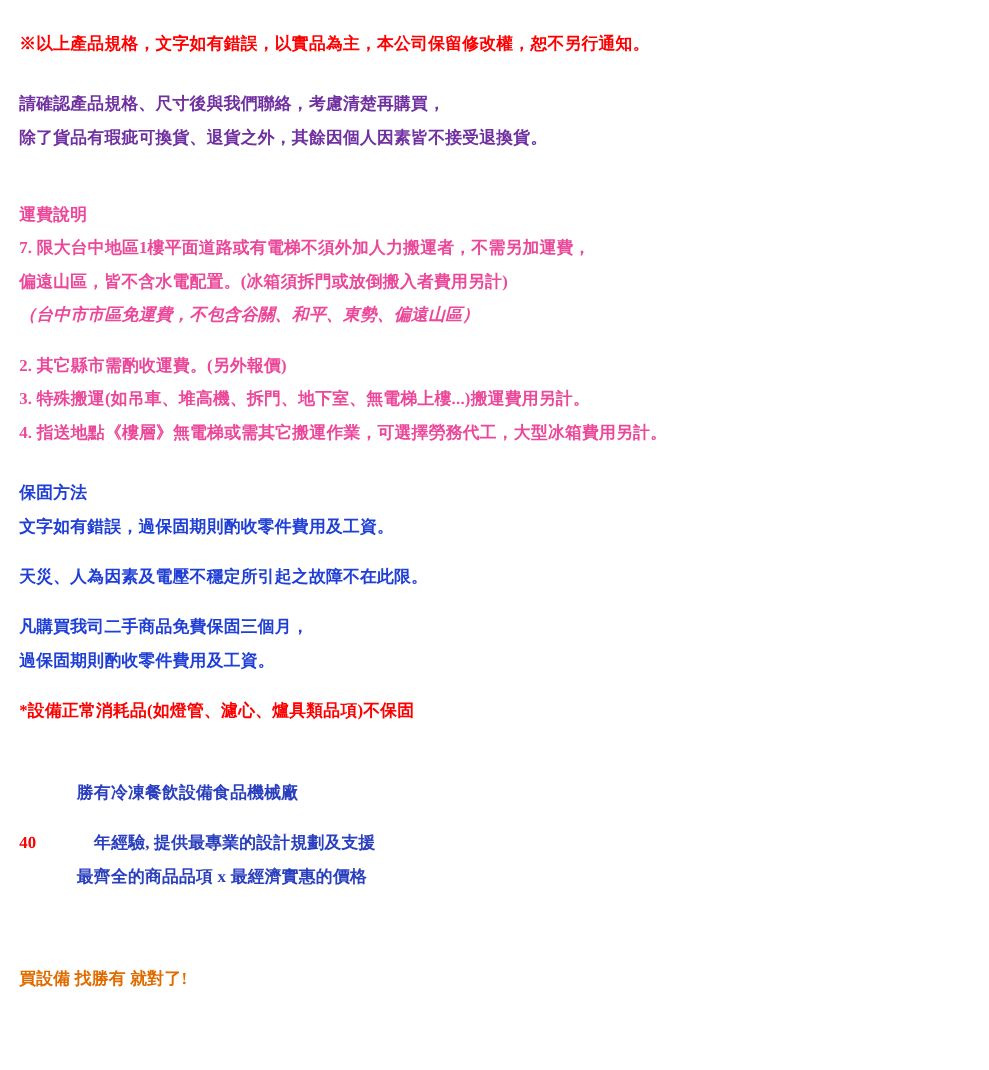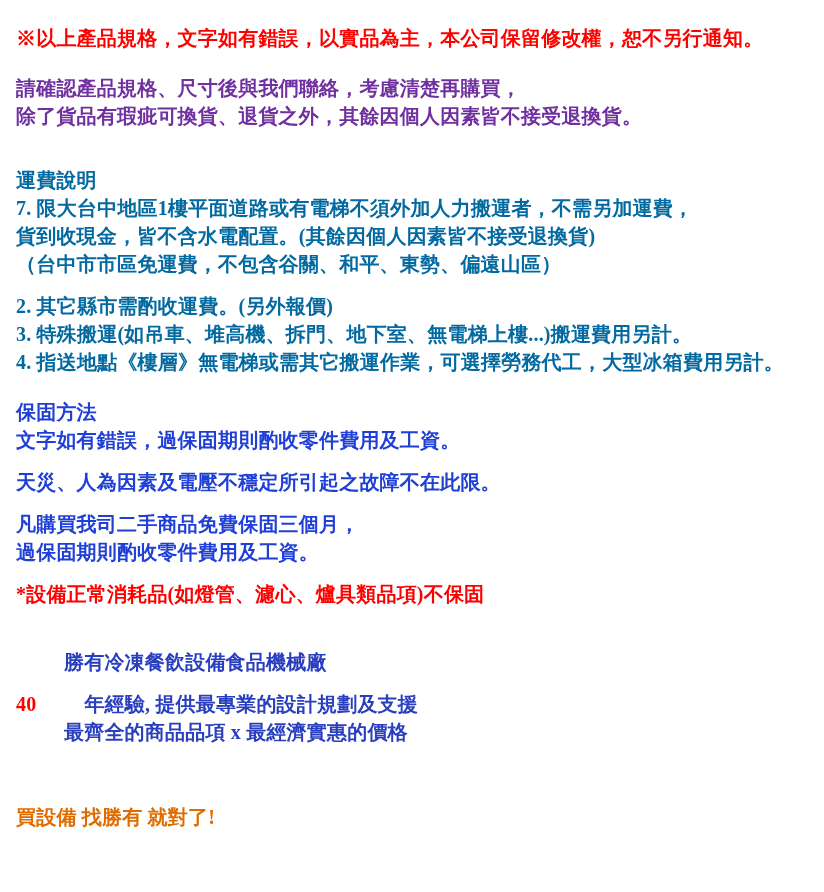--- a/index.html
+++ b/index.html
@@ -20,37 +20,37 @@
     width: 824px;
     height: 892px;
     padding: 0;
     box-sizing: border-box;
   }
   .block {
     margin: 0;
     padding: 0;
   }
   .line {
-    font-size: 20px;
+    font-size: 14px;
     line-height: 28px;
     white-space: pre;
     letter-spacing: 0.2px;
   }
   .spacer-sm { height: 14px; }
   .spacer-md { height: 22px; }
   .spacer-xl { height: 40px; }
 
   .c-red    { color: #ff0000; }
   .c-purple { color: #7030a0; }
   .c-blue   { color: #1f3fd6; }
-  .c-black  { color: #0369a1; }
+  .c-black  { color: #ec4899; }
   .c-orange { color: #e06c00; margin-top: 43px; }
   .c-navy   { color: #2a3fbe; margin-left: 48px; }
 
-  .indent-1 { padding-left: 18px; }
+  .indent-1 { padding-left: 18px; font-style: italic; }
   .indent-2 { padding-left: 22px; }
   .pad-left { padding-left: 16px; }
   .first-line { padding-top: 24px; }
 </style>
 </head>
 <body>
 
 <div class="page">
 
   <div class="block first-line">
@@ -63,21 +63,21 @@
     <div class="line c-purple pad-left">請確認產品規格、尺寸後與我們聯絡，考慮清楚再購買，</div>
     <div class="line c-purple pad-left">除了貨品有瑕疵可換貨、退貨之外，其餘因個人因素皆不接受退換貨。</div>
     <div class="spacer-sm"></div>
   </div>
 
   <div class="spacer-md"></div>
 
   <div class="block">
     <div class="line c-black pad-left">運費說明</div>
     <div class="line c-black pad-left">7. 限大台中地區1樓平面道路或有電梯不須外加人力搬運者，不需另加運費，</div>
-    <div class="line c-black pad-left indent-2">貨到收現金，皆不含水電配置。(其餘因個人因素皆不接受退換貨)</div>
+    <div class="line c-black pad-left indent-2">偏遠山區，皆不含水電配置。(冰箱須拆門或放倒搬入者費用另計)</div>
     <div class="line c-black pad-left indent-1">（台中市市區免運費，不包含谷關、和平、東勢、偏遠山區）</div>
     <div class="spacer-sm"></div>
     <div class="line c-black pad-left">2. 其它縣市需酌收運費。(另外報價)</div>
     <div class="line c-black pad-left">3. 特殊搬運(如吊車、堆高機、拆門、地下室、無電梯上樓...)搬運費用另計。</div>
     <div class="line c-black pad-left">4. 指送地點《樓層》無電梯或需其它搬運作業，可選擇勞務代工，大型冰箱費用另計。</div>
   </div>
 
   <div class="spacer-md"></div>
 
   <div class="block">

